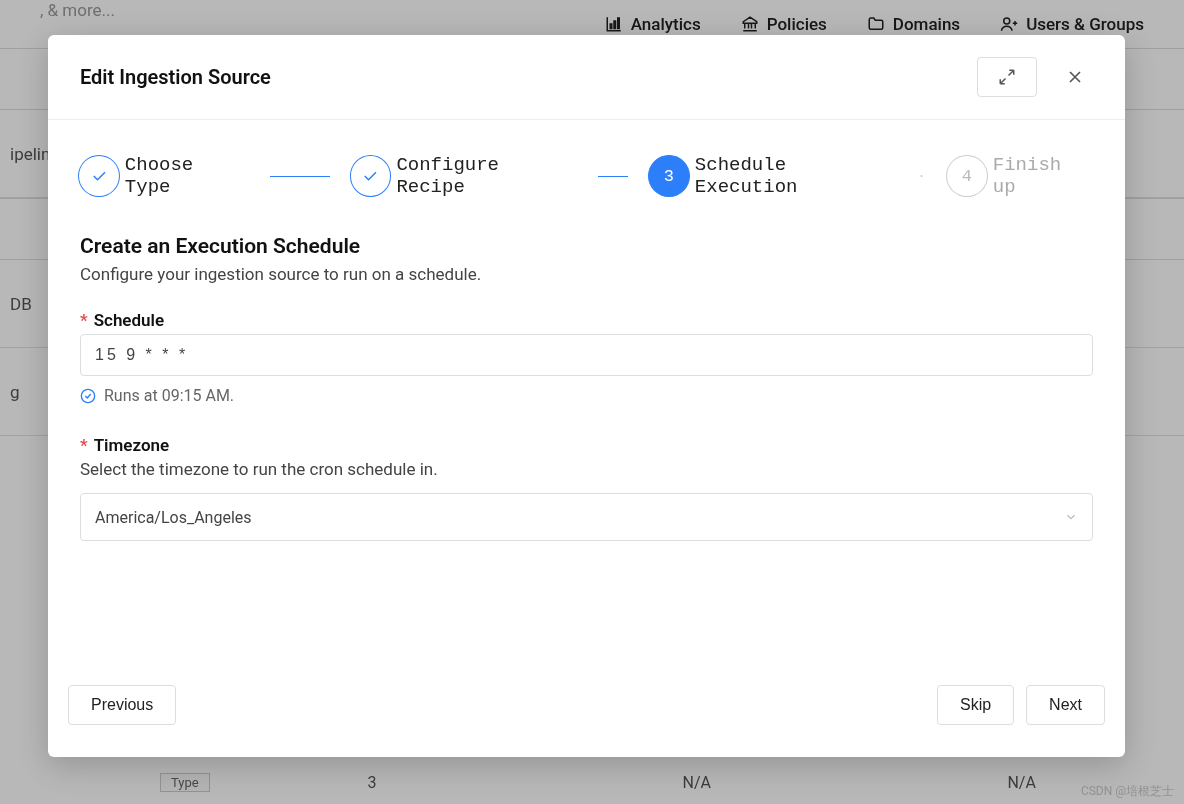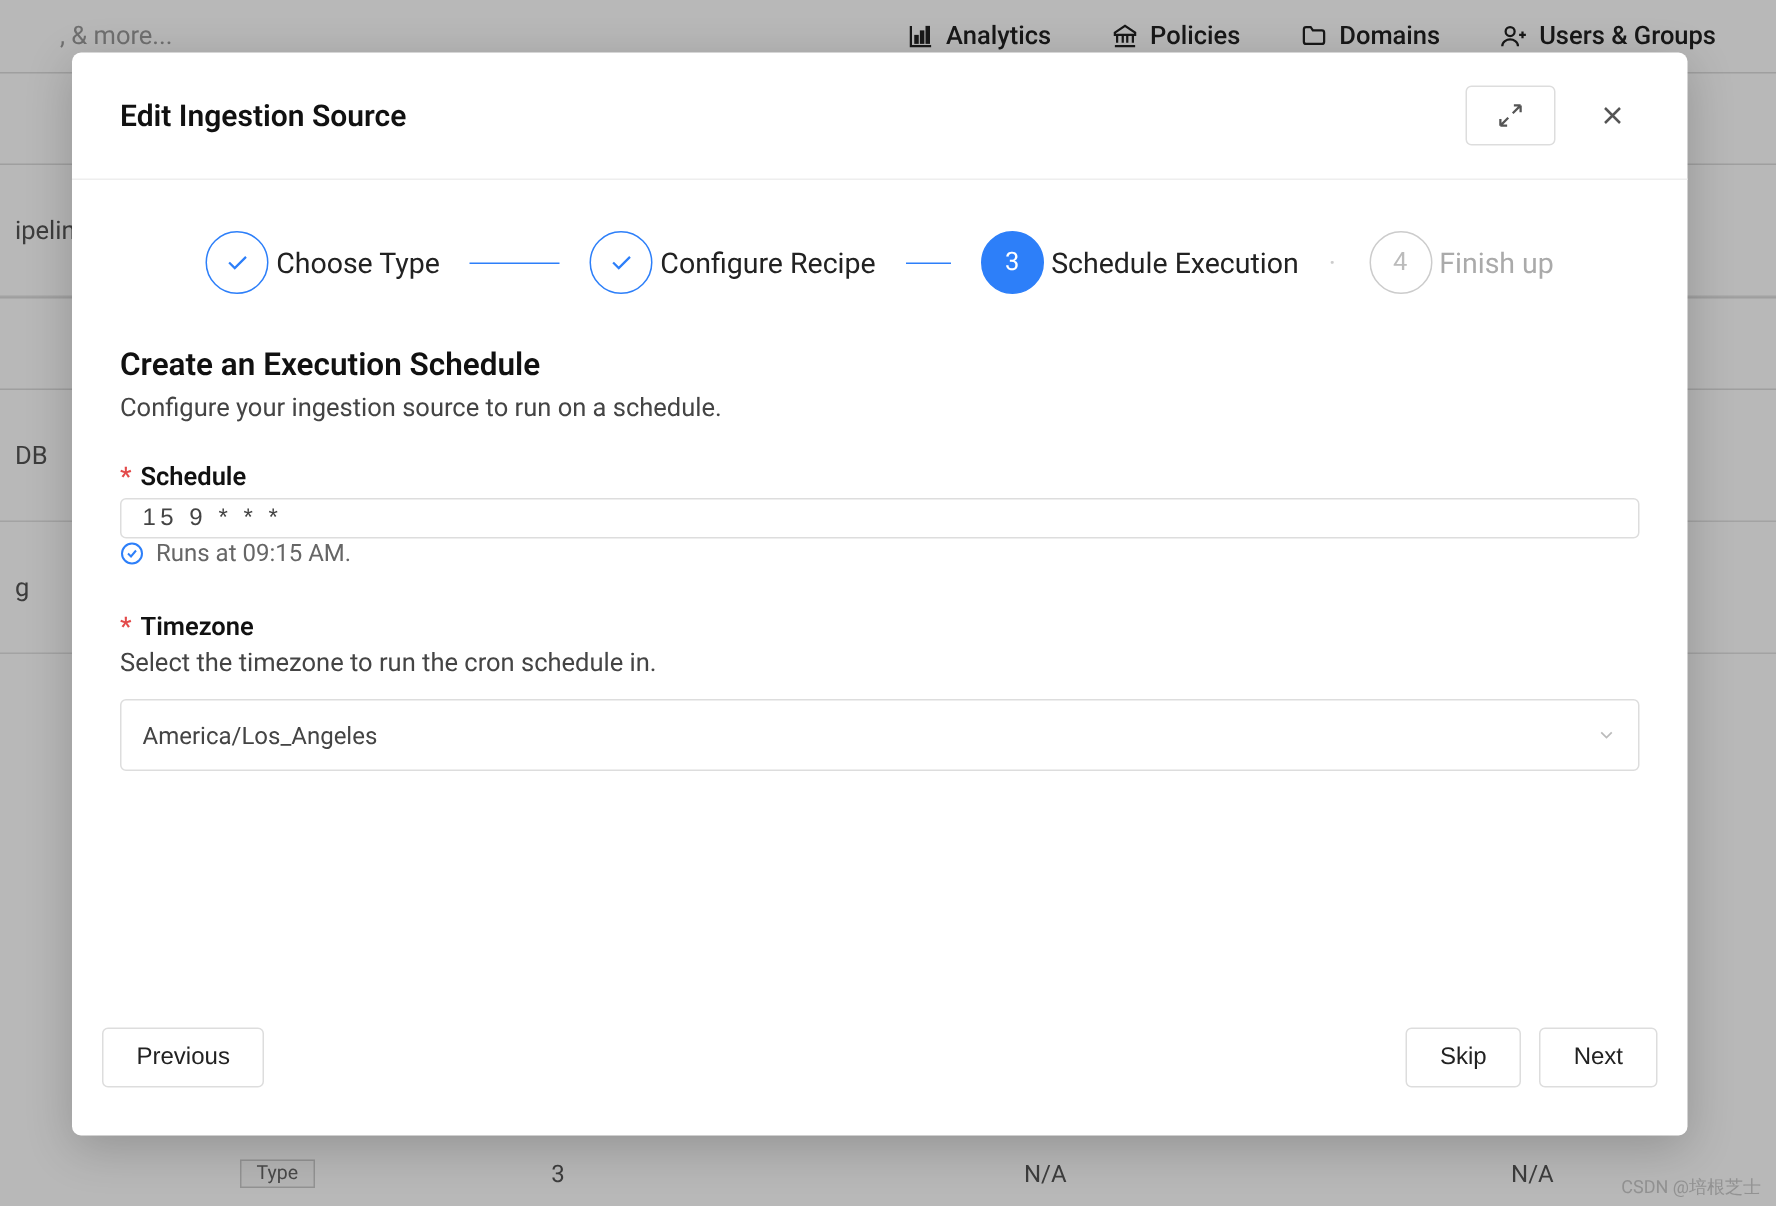--- a/index.html
+++ b/index.html
@@ -1,21 +1,21 @@
 <!DOCTYPE html>
 <html><head>
 <meta charset="utf-8">
 <style>
 * { box-sizing: border-box; margin: 0; padding: 0; }
 body { font-family: -apple-system, BlinkMacSystemFont, "Segoe UI", Roboto, "Helvetica Neue", Arial, sans-serif; background: #f5f5f5; overflow: hidden; width: 1184px; height: 804px; position: relative; }
 
 
 .bg { position: absolute; inset: 0; background: #fff; filter: grayscale(0.05); }
 .bg::after { content: ""; position: absolute; inset: 0; background: rgba(0,0,0,0.28); }
-.bg-top { display: flex; align-items: center; height: 48px; padding: 0 40px; font-size: 17px; color: #333; }
+.bg-top { display: flex; height: 48px; padding: 0 40px; font-size: 17px; color: #333; }
 .bg-search { color: #9a9a9a; flex: 1; }
 .bg-nav { display: flex; gap: 40px; margin-left: auto; color: #222; font-weight: 500; }
 .bg-nav span { display: inline-flex; align-items: center; gap: 8px; }
 .bg-divider { height: 1px; background: #ddd; }
 .bg-row { display: flex; align-items: center; border-bottom: 1px solid #e2e2e2; height: 88px; padding-left: 10px; font-size: 17px; color: #555; }
 .bg-row span { width: 260px; }
 .bg-bottom { position: absolute; bottom: 0; left: 0; right: 0; display: flex; height: 44px; align-items: center; font-size: 16px; color: #555; }
 .bg-bottom .tag { border: 1px solid #ccc; background: #fafafa; padding: 1px 10px; font-size: 13px; color: #666; margin-left: 160px; }
 .bg-bottom .c { flex: 1; text-align: center; }
 .watermark { position: absolute; bottom: 4px; right: 10px; font-size: 12px; color: rgba(120,120,120,0.6); z-index: 5; }
@@ -23,41 +23,41 @@
 
 .modal { position: absolute; left: 48px; top: 35px; width: 1077px; height: 722px; background: #fff; border-radius: 6px; box-shadow: 0 8px 32px rgba(0,0,0,0.2); display: flex; flex-direction: column; z-index: 2; }
 .modal-header { display: flex; align-items: center; padding: 22px 32px; border-bottom: 1px solid #eee; }
 .modal-title { font-size: 20px; font-weight: 600; color: #111; }
 .modal-header .spacer { flex: 1; }
 .icon-btn { width: 36px; height: 36px; display: inline-flex; align-items: center; justify-content: center; color: #555; cursor: pointer; border-radius: 4px; }
 .icon-btn.bordered { border: 1px solid #ddd; width: 60px; height: 40px; margin-right: 20px; }
 
 
 .stepper { display: flex; align-items: center; justify-content: center; gap: 20px; padding: 34px 30px 24px; }
-.step { display: flex; align-items: center; gap: 5px; }
+.step { display: flex; align-items: center; gap: 5px; font-family: Liberation Mono, monospace; }
 .step-circle { width: 42px; height: 42px; border-radius: 50%; border: 1.5px solid #2d7ff9; background: #fff; color: #2d7ff9; display: flex; align-items: center; justify-content: center; font-size: 17px; }
 .step-circle.current { background: #2d7ff9; color: #fff; border-color: #2d7ff9; }
 .step-circle.future { border-color: #ccc; color: #bbb; }
 .step-label { font-size: 19px; color: #222; }
 .step-label.future { color: #aaa; }
 .step-line { width: 60px; height: 1px; background: #2d7ff9; }
 .step-line.short { width: 30px; }
 .step-dots { color: #ccc; font-size: 18px; letter-spacing: 2px; }
 
 
 .modal-body { padding: 12px 32px 0; flex: 1; }
 .section-title { font-size: 21px; font-weight: 600; color: #111; margin-bottom: 6px; }
 .section-sub { font-size: 17px; color: #444; margin-bottom: 26px; }
 
 .field-group { margin-bottom: 30px; }
 .field-label { font-size: 17px; font-weight: 600; color: #111; margin-bottom: 4px; }
 .field-label .req { color: #e34b4b; margin-right: 6px; }
 .field-help { font-size: 17px; color: #444; margin-bottom: 14px; }
-.text-input { width: 100%; height: 27px; border: 1px solid #ddd; border-radius: 4px; padding: 0 14px; font-size: 16px; color: #444; letter-spacing: 3px; }
-.hint { display: flex; align-items: center; gap: 8px; font-size: 16px; color: #666; }
+.text-input { width: 100%; height: 42px; border: 1px solid #ddd; border-radius: 4px; padding: 0 14px; font-size: 16px; color: #444; letter-spacing: 3px; }
+.hint { display: flex; align-items: center; gap: 8px; margin-top: 10px; font-size: 16px; color: #666; }
 .hint .ok { color: #2d7ff9; }
 
 .select { position: relative; width: 100%; height: 48px; border: 1px solid #ddd; border-radius: 4px; padding: 0 14px; font-size: 16px; color: #444; display: flex; align-items: center; cursor: pointer; }
 .select .chev { position: absolute; right: 14px; color: #bbb; }
 
 
 .modal-footer { display: flex; align-items: center; padding: 20px 20px 32px; gap: 12px; }
 .modal-footer .spacer { flex: 1; }
 .btn { height: 40px; padding: 0 22px; border: 1px solid #ddd; background: #fff; border-radius: 4px; font-size: 16px; color: #222; cursor: pointer; font-weight: 500; }
 

